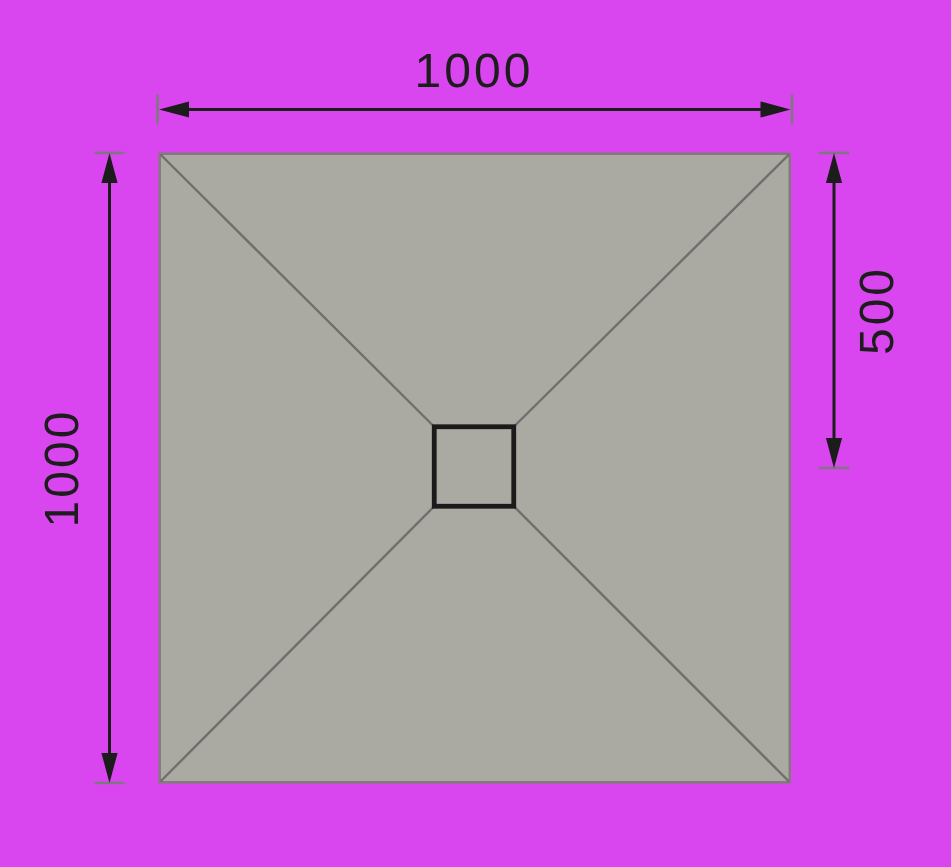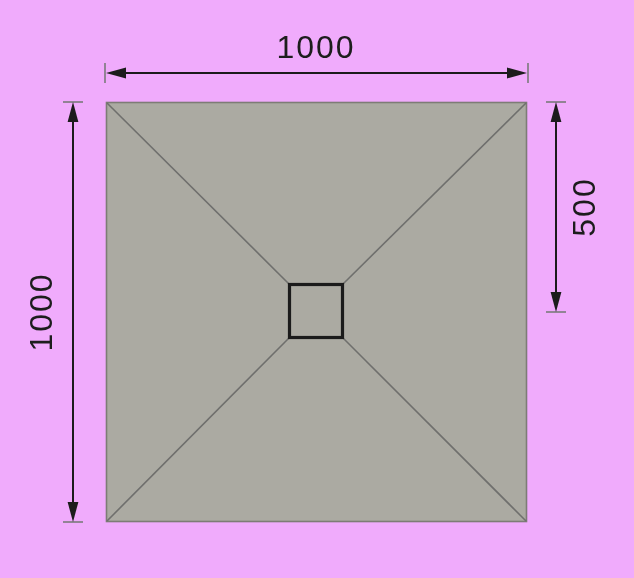--- a/index.html
+++ b/index.html
@@ -4,21 +4,21 @@
 <style>
   html, body {
     margin: 0;
     padding: 0;
     background: #ffffff;
   }
   .stage {
     position: relative;
     width: 634px;
     height: 578px;
-    background: #f0abfc;
+    background: #d946ef;
     font-family: "Liberation Sans", "DejaVu Sans", sans-serif;
     overflow: hidden;
   }
   svg { display: block; }
   .dim-label {
     font-family: "Liberation Sans", "DejaVu Sans", sans-serif;
     font-size: 32px;
     letter-spacing: 2px;
     fill: #1d1d1d;
   }

